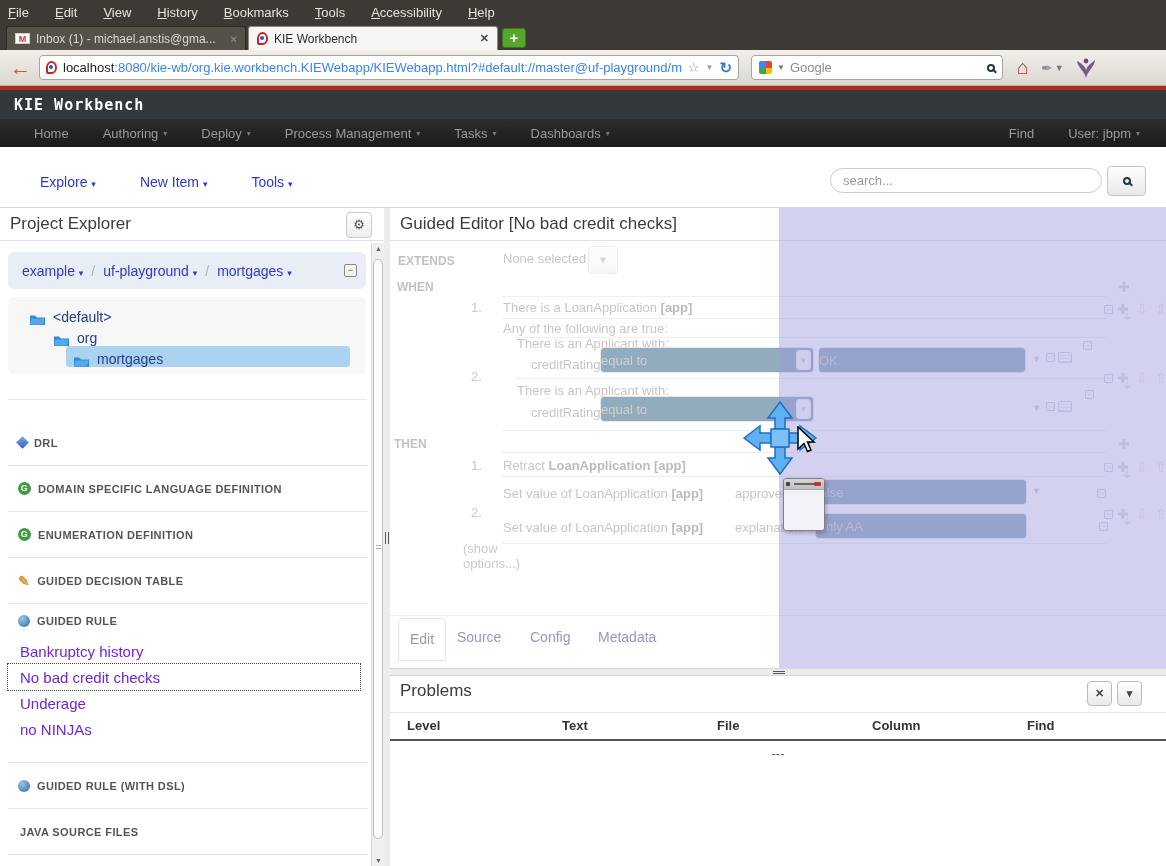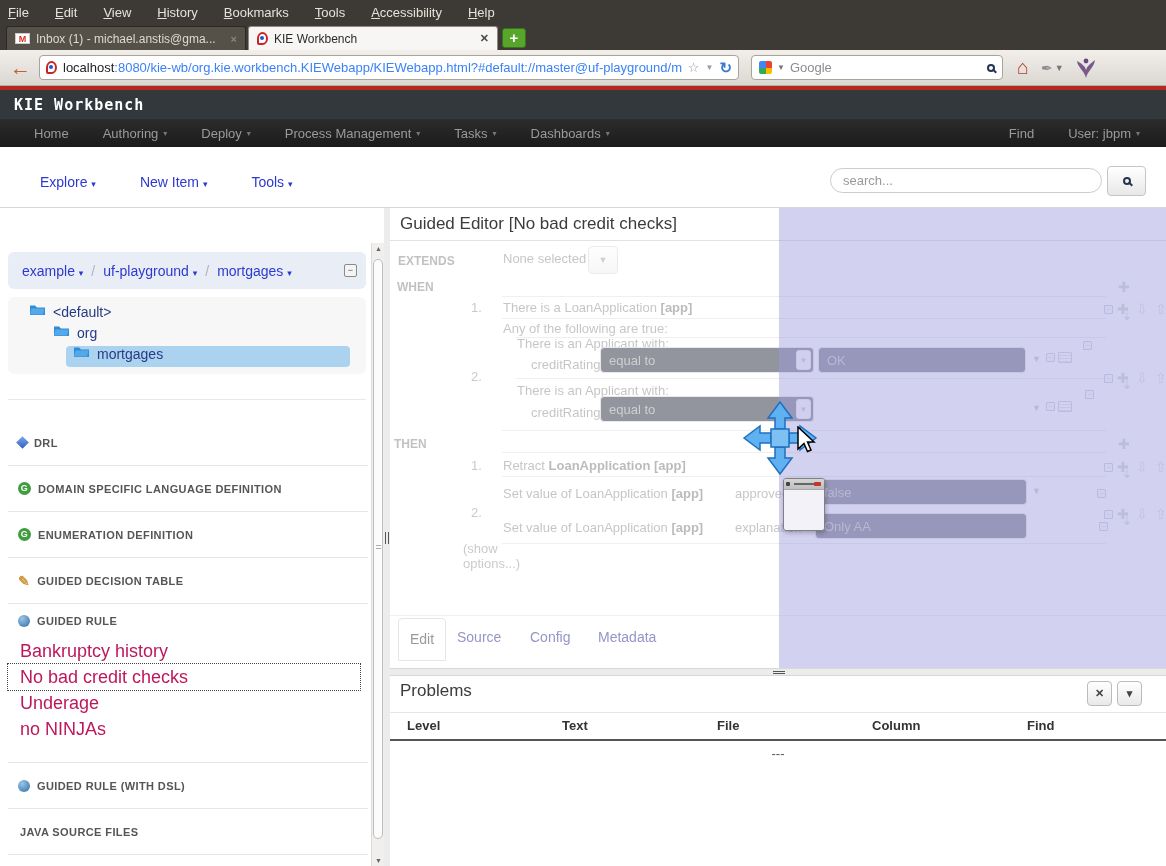--- a/index.html
+++ b/index.html
@@ -53,54 +53,54 @@
   .paneltopline { left:0; top:207px; width:1166px; height:1px; background:#d6d6d6; }
 
   
   .pexhead { left:0; top:208px; width:384px; height:33px; background:#fff; border-bottom:1px solid #e2e2e2; }
   .paneltitle { font-size:17px; color:#3c3c3c; }
   .gearbtn { position:absolute; right:12px; top:4px; width:26px; height:26px; border:1px solid #ccc; border-radius:4px; background:linear-gradient(#fff,#eee); color:#555; font-size:13px; text-align:center; line-height:24px; }
   .crumbbox { left:8px; top:252px; width:358px; height:37px; background:#e9eef6; border-radius:6px; display:flex; align-items:center; gap:8px; padding-left:14px; font-size:14px; }
   .crumbsep { color:#aab4c4; }
   .minibtn { position:absolute; right:9px; top:12px; width:13px; height:13px; border:1px solid #8a8a8a; border-radius:2px; background:#f4f4f4; color:#555; font-size:9px; line-height:11px; text-align:center; }
   .treebox { left:8px; top:297px; width:358px; height:77px; background:#f7f7f7; border-radius:6px; padding-top:7px; }
-  .trow { display:flex; align-items:flex-start; gap:8px; height:21px; font-size:14px; color:#253b86; }
+  .trow { display:flex; align-items:flex-end; gap:8px; height:21px; font-size:14px; color:#253b86; }
   .trow.sel { background:#abd2ee; border-radius:4px; width:284px; }
   .foldsvg { flex:0 0 auto; }
   .sectdivider { left:8px; top:399px; width:358px; height:1px; background:#e8e8e8; }
   .sections { left:8px; top:420px; width:360px; }
   .sechead { display:flex; align-items:center; gap:7px; height:46px; border-bottom:1px solid #e6e6e6; padding-left:10px;
              font-size:11px; font-weight:bold; color:#555; letter-spacing:.4px; }
   .sechead.noborder { border-bottom:none; height:34px; }
   .diamond { width:9px; height:9px; background:linear-gradient(135deg,#7fa8e8,#2d5fc0); transform:rotate(45deg); }
   .gcirc { width:13px; height:13px; border-radius:50%; background:#3f9c3f; color:#fff; font-size:9px; font-weight:bold; text-align:center; line-height:13px; }
   .pencil { color:#d09a3e; font-size:14px; }
   .sphere { width:12px; height:12px; border-radius:50%; background:radial-gradient(circle at 35% 30%,#9cc4e4,#2b6ea8); }
-  .filelink { display:flex; align-items:center; height:26px; padding-left:12px; font-size:18px; color:#be185d; }
+  .filelink { display:flex; align-items:center; height:26px; padding-left:12px; font-size:15px; color:#6d28d9; }
   .filelink.focused { outline:1px dotted #444; width:352px; }
   .grfooter { height:21px; border-bottom:1px solid #e6e6e6; }
 
   
   .vscroll { left:371px; top:243px; width:13px; height:623px; background:#f1efed; border-left:1px solid #dcdcdc; }
   .vthumb { position:absolute; left:1px; top:16px; width:10px; height:580px; background:#fcfcfc; border:1px solid #bdbdbd; border-radius:6px; }
   .vgrip { position:absolute; left:2px; top:285px; width:5px; border-top:1px solid #aaa; border-bottom:1px solid #aaa; height:4px; }
   .varrow { position:absolute; left:0; width:13px; font-size:7px; color:#666; text-align:center; }
   .vsplit { left:384px; top:208px; width:6px; height:658px; background:#ececec; }
   .vsplitgrip { position:absolute; left:1px; top:324px; width:4px; height:12px; border-left:1px solid #555; border-right:1px solid #555; }
 
   
   .gehead { left:390px; top:208px; width:776px; height:33px; background:#fff; border-bottom:1px solid #e2e2e2; }
   .editorwrap { left:390px; top:241px; width:776px; height:374px; opacity:.45; color:#666; font-size:13px; }
   .elabel { position:absolute; font-size:12px; font-weight:bold; color:#777; }
   .enum { position:absolute; color:#888; }
   .etext { position:absolute; color:#808080; white-space:nowrap; }
   .etext b { color:#6a6a6a; }
   .dropbtn { position:absolute; width:30px; height:28px; border:1px solid #d5d5d5; border-radius:4px; background:linear-gradient(#fdfdfd,#eee); color:#999; font-size:9px; text-align:center; line-height:26px; }
   .hline { position:absolute; height:1px; background:#dcdcdc; }
-  .ebox { position:absolute; height:26px; border:1px solid #d0d0d0; border-radius:4px; background:#0f172a; display:flex; align-items:center; padding-left:8px; color:#999; font-size:13px; }
+  .ebox { position:absolute; height:26px; border:1px solid #d0d0d0; border-radius:4px; background:#0c4a6e; display:flex; align-items:center; padding-left:0; color:#999; font-size:13px; }
   .eboxcaret { position:absolute; right:2px; top:2px; width:15px; height:20px; border:1px solid #ddd; border-radius:3px; font-size:8px; color:#999; text-align:center; line-height:19px; background:#f7f7f7; }
   .rowcaret { position:absolute; font-size:9px; color:#999; }
   .minibox { position:absolute; width:9px; height:9px; border:1px solid #9aa4b8; border-radius:1px; font-size:7px; line-height:7px; text-align:center; color:#9aa4b8; background:#f6f7fb; }
   .listicon { position:absolute; width:14px; height:11px; border:1px solid #aab; border-radius:1px; background:repeating-linear-gradient(#fff 0 2px,#ccd 2px 3px); }
   .plusicon { position:absolute; color:#9fb3a0; font-size:14px; }
   .dnarrow { position:absolute; color:#9fb0d0; font-size:14px; }
   .upicon { position:absolute; color:#cbb9a4; font-size:14px; }
   .dnicon { position:absolute; color:#cbb9a4; font-size:14px; }
   .showopt { position:absolute; width:66px; color:#8a8a8a; line-height:15px; }
 
@@ -240,20 +240,24 @@
       <span class="bluelink"><span>Tools</span> <span class="caret">▾</span></span>
     </div>
     <input class="appsearch" placeholder="search..." style="">
     <div class="searchbtn">
         <span class="mag"></span>
       </div>
   </div>
 
   <div class="abs paneltopline"></div>
 
+  <div class="abs pexhead">
+    <span class="paneltitle abs" style="left:10px; top:6px;">Project Explorer</span>
+    <div class="gearbtn">⚙</div>
+  </div>
 
   <div class="abs crumbbox">
     <span class="bluelink"><span>example</span> <span style="font-size:9px;">▾</span></span>
     <span class="crumbsep">/</span>
     <span class="bluelink"><span>uf-playground</span> <span style="font-size:9px;">▾</span></span>
     <span class="crumbsep">/</span>
     <span class="bluelink"><span>mortgages</span> <span style="font-size:9px;">▾</span></span>
     <span class="minibtn">−</span>
   </div>
 

